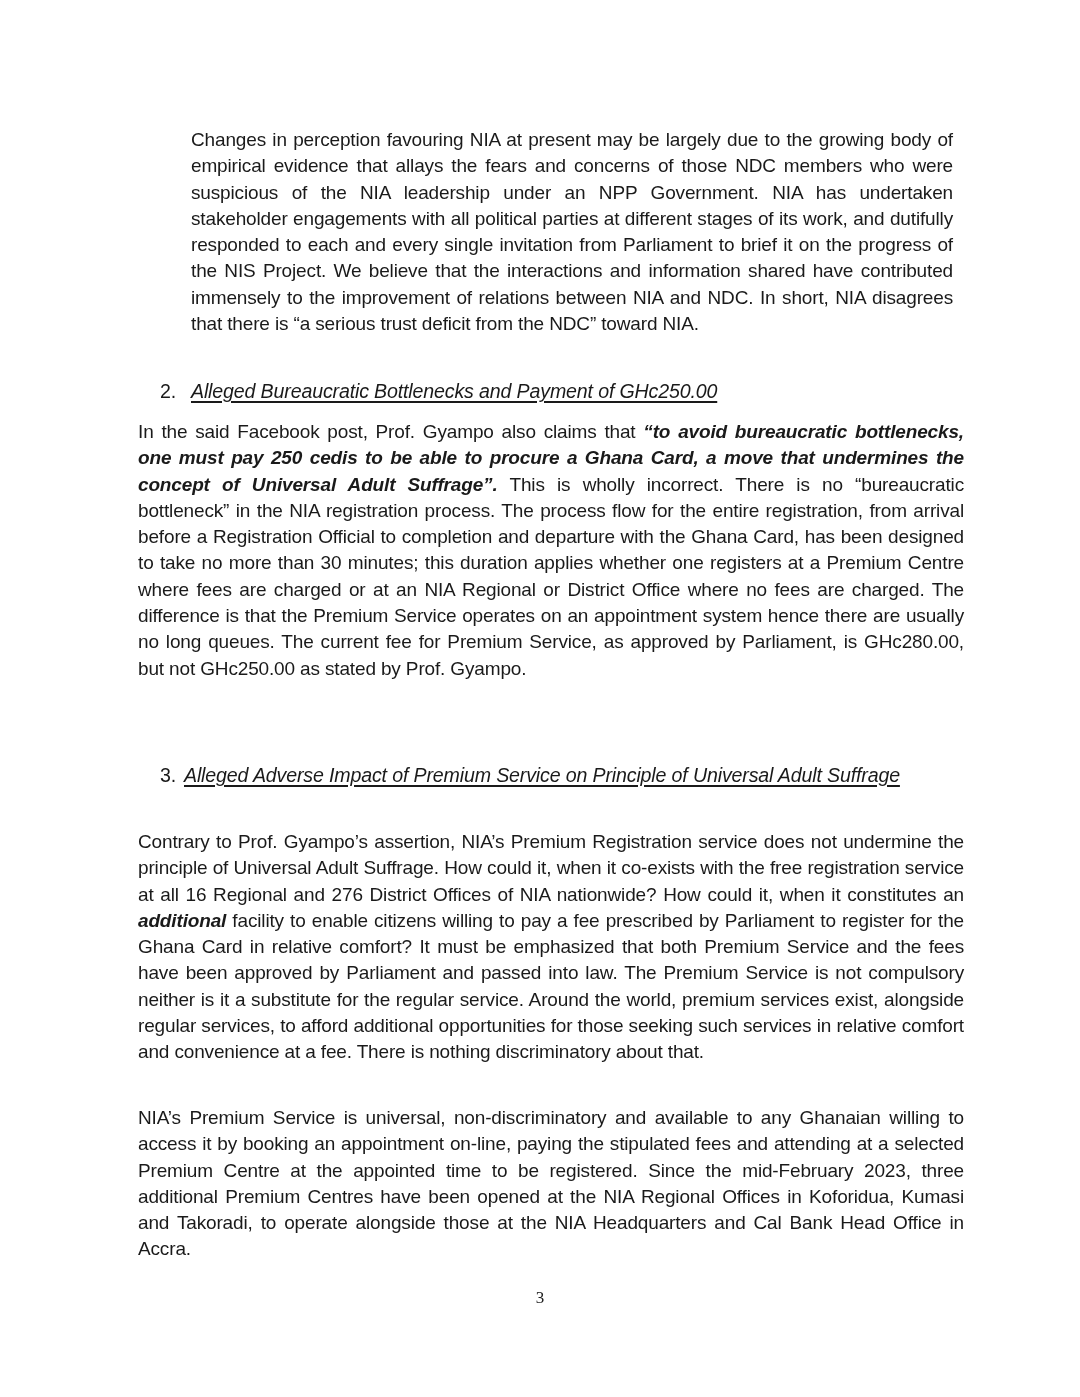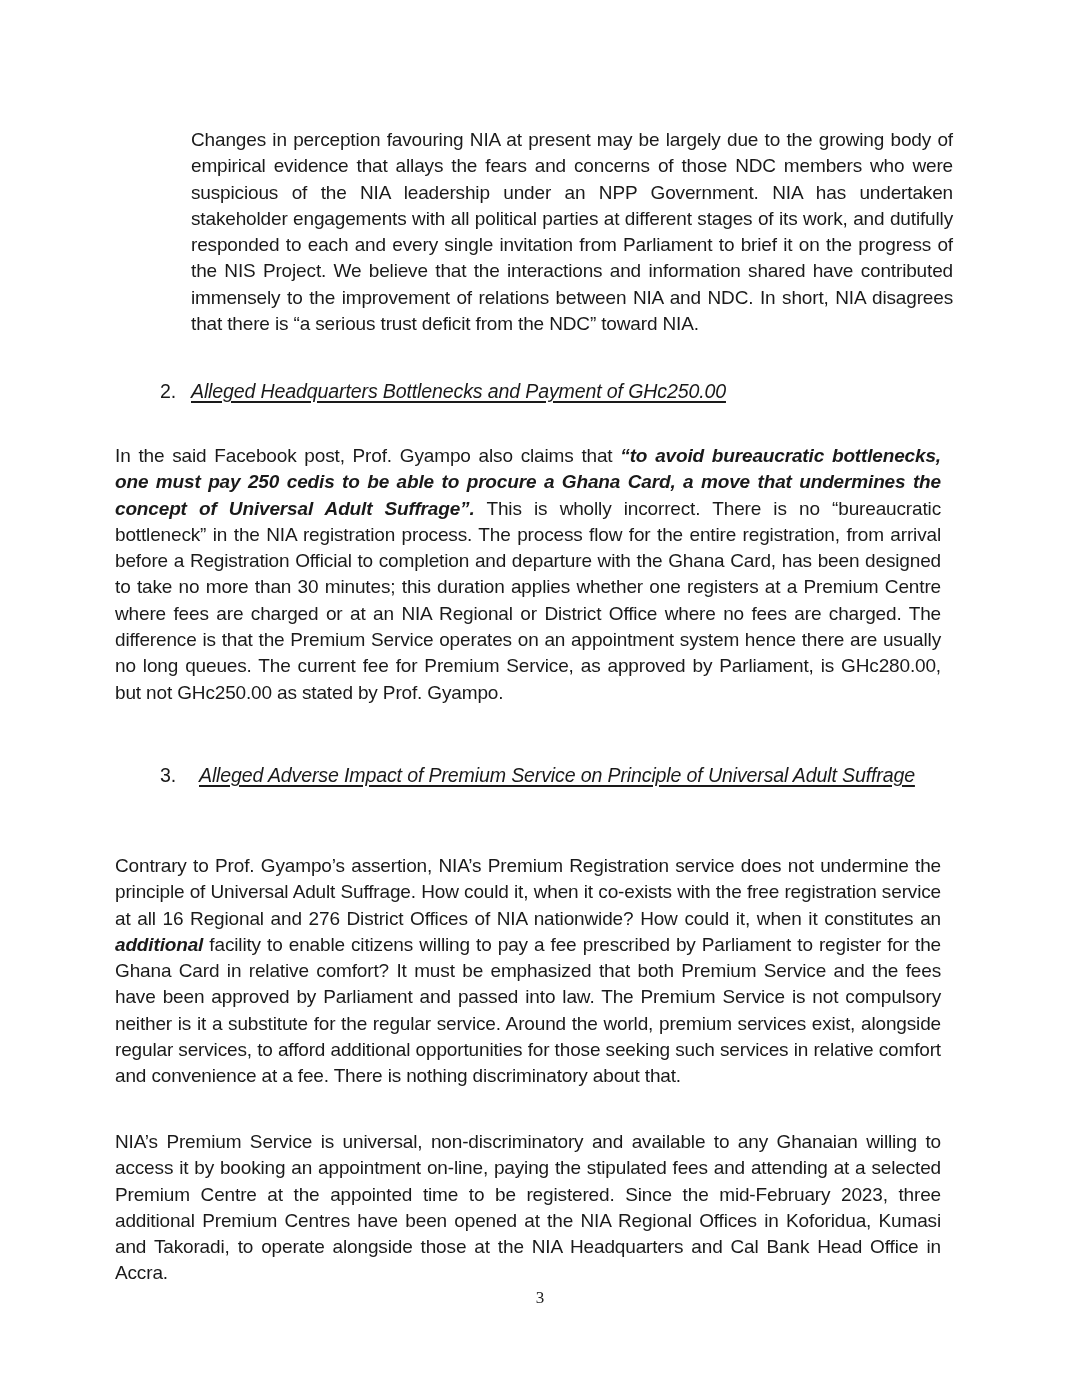--- a/index.html
+++ b/index.html
@@ -6,48 +6,48 @@
   body {
     width: 1080px; height: 1397px; position: relative; overflow: hidden;
     font-family: "Liberation Sans", sans-serif; color: #1a1a1a;
   }
   .page { position: absolute; left: 0; top: 0; width: 1080px; height: 1397px; background: #fff; }
   .para {
     position: absolute; font-size: 19px; line-height: 26.3px;
     text-align: justify; margin: 0; letter-spacing: -0.15px;
   }
   .p-intro { left: 191px; top: 127px; width: 762px; }
-  .p-body { left: 115px; width: 826px; margin-top: 24px; }
+  .p-body { left: 138px; width: 826px; }
   .heading {
     position: absolute; font-size: 19.6px; line-height: 26.3px; margin: 0;
     letter-spacing: -0.15px;
   }
   .heading .num { position: absolute; left: 0; top: 0; }
   .heading .title { font-style: italic; text-decoration: underline; text-underline-offset: 3px; text-decoration-thickness: 1.5px; display: block; text-align: justify; }
   .h2 { left: 160px; top: 378px; width: 793px; }
   .h2 .title { margin-left: 31px; }
   .h3 { left: 160px; top: 762px; width: 793px; }
-  .h3 .title { margin-left: 39px; text-align-last: left; font-style: italic; }
+  .h3 .title { margin-left: 24px; text-align-last: left; font-style: italic; }
   .bi { font-weight: bold; font-style: italic; }
   .it { font-style: italic; font-weight: bold; }
   .pagenum {
     position: absolute; left: 0; width: 1080px; top: 1288px; text-align: center;
     font-family: "Liberation Serif", serif; font-size: 17px; color: #222;
   }
 </style>
 </head>
 <body>
 
 <div class="page">
 
   <p class="para p-intro">Changes in perception favouring NIA at present may be largely due to the growing body of empirical evidence that allays the fears and concerns of those NDC members who were suspicious of the NIA leadership under an NPP Government. NIA has undertaken stakeholder engagements with all political parties at different stages of its work, and dutifully responded to each and every single invitation from Parliament to brief it on the progress of the NIS Project. We believe that the interactions and information shared have contributed immensely to the improvement of relations between NIA and NDC. In short, NIA disagrees that there is “a serious trust deficit from the NDC” toward NIA.</p>
 
   <div class="heading h2">
     <span class="num">2.</span>
-    <span class="title">Alleged Headquarters Bottlenecks and Payment of GHc250.00</span>
+    <span class="title">Alleged Bureaucratic Bottlenecks and Payment of GHc250.00</span>
   </div>
 
   <p class="para p-body" style="top:419px;"><span>In the said Facebook post, Prof. Gyampo also claims that </span><span class="bi">“to avoid bureaucratic bottlenecks, one must pay 250 cedis to be able to procure a Ghana Card, a move that undermines the concept of Universal Adult Suffrage”.</span><span> This is wholly incorrect. There is no “bureaucratic bottleneck” in the NIA registration process. The process flow for the entire registration, from arrival before a Registration Official to completion and departure with the Ghana Card, has been designed to take no more than 30 minutes; this duration applies whether one registers at a Premium Centre where fees are charged or at an NIA Regional or District Office where no fees are charged. The difference is that the Premium Service operates on an appointment system hence there are usually no long queues. The current fee for Premium Service, as approved by Parliament, is GHc280.00, but not GHc250.00 as stated by Prof. Gyampo.</span></p>
 
   <div class="heading h3">
     <span class="num">3.</span>
     <span class="title">Alleged Adverse Impact of Premium Service on Principle of Universal Adult Suffrage</span>
   </div>
 
   <p class="para p-body" style="top:829px;"><span>Contrary to Prof. Gyampo’s assertion, NIA’s Premium Registration service does not undermine the principle of Universal Adult Suffrage. How could it, when it co-exists with the free registration service at all 16 Regional and 276 District Offices of NIA nationwide? How could it, when it constitutes an </span><span class="it">additional</span><span> facility to enable citizens willing to pay a fee prescribed by Parliament to register for the Ghana Card in relative comfort? It must be emphasized that both Premium Service and the fees have been approved by Parliament and passed into law. The Premium Service is not compulsory neither is it a substitute for the regular service. Around the world, premium services exist, alongside regular services, to afford additional opportunities for those seeking such services in relative comfort and convenience at a fee. There is nothing discriminatory about that.</span></p>

